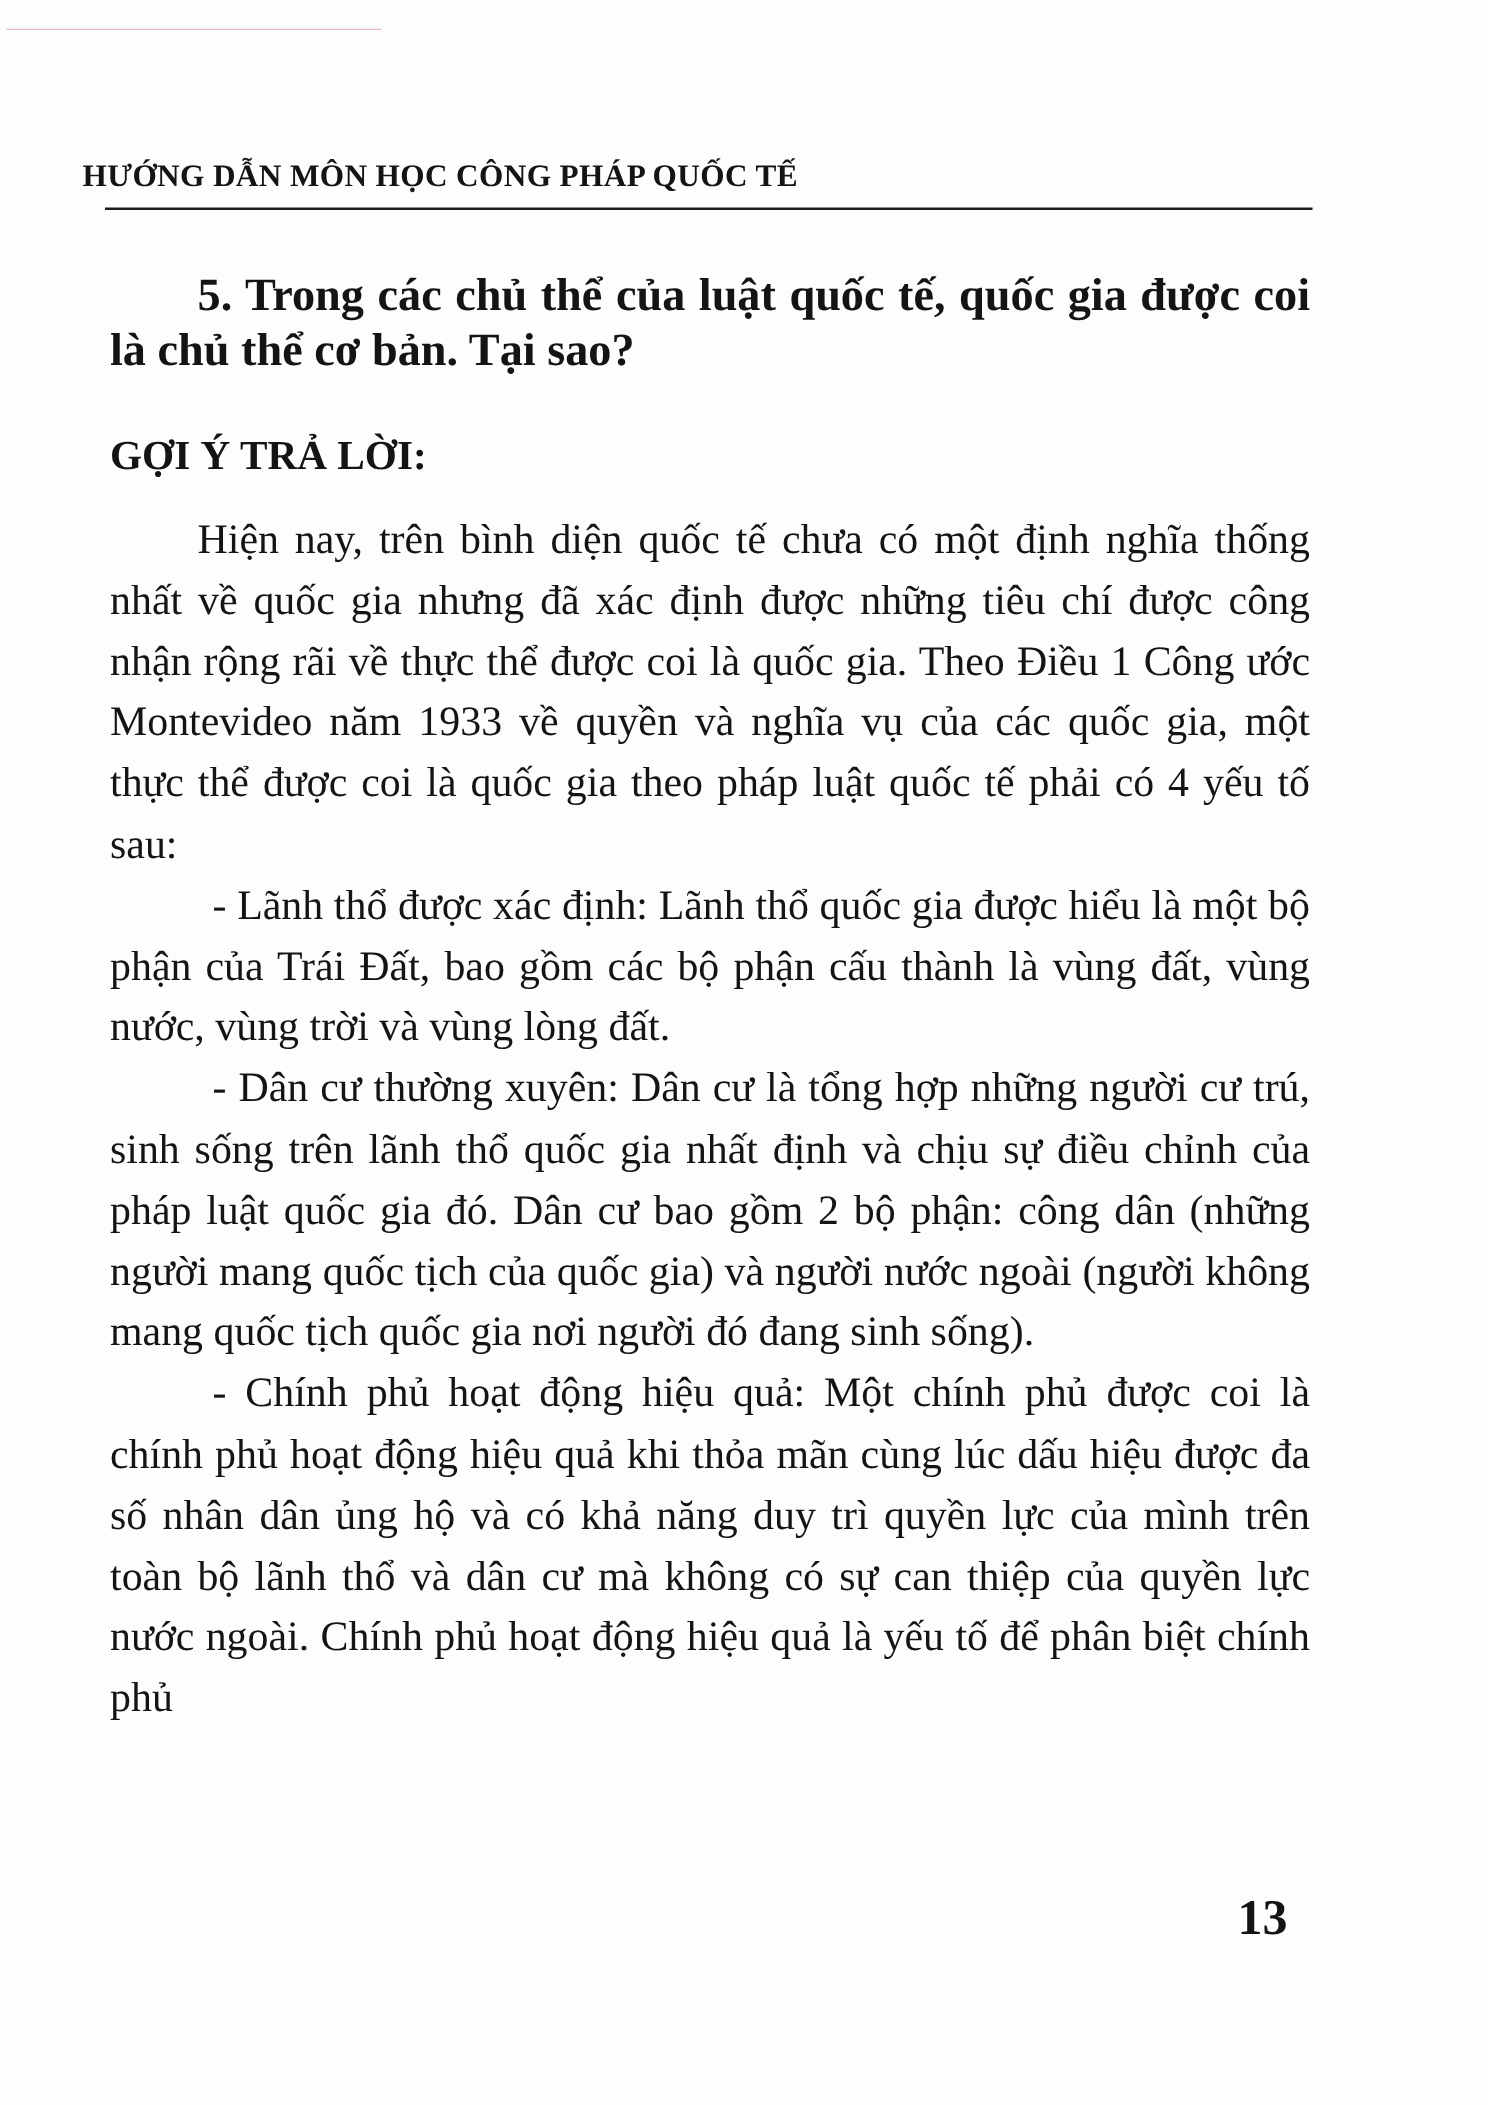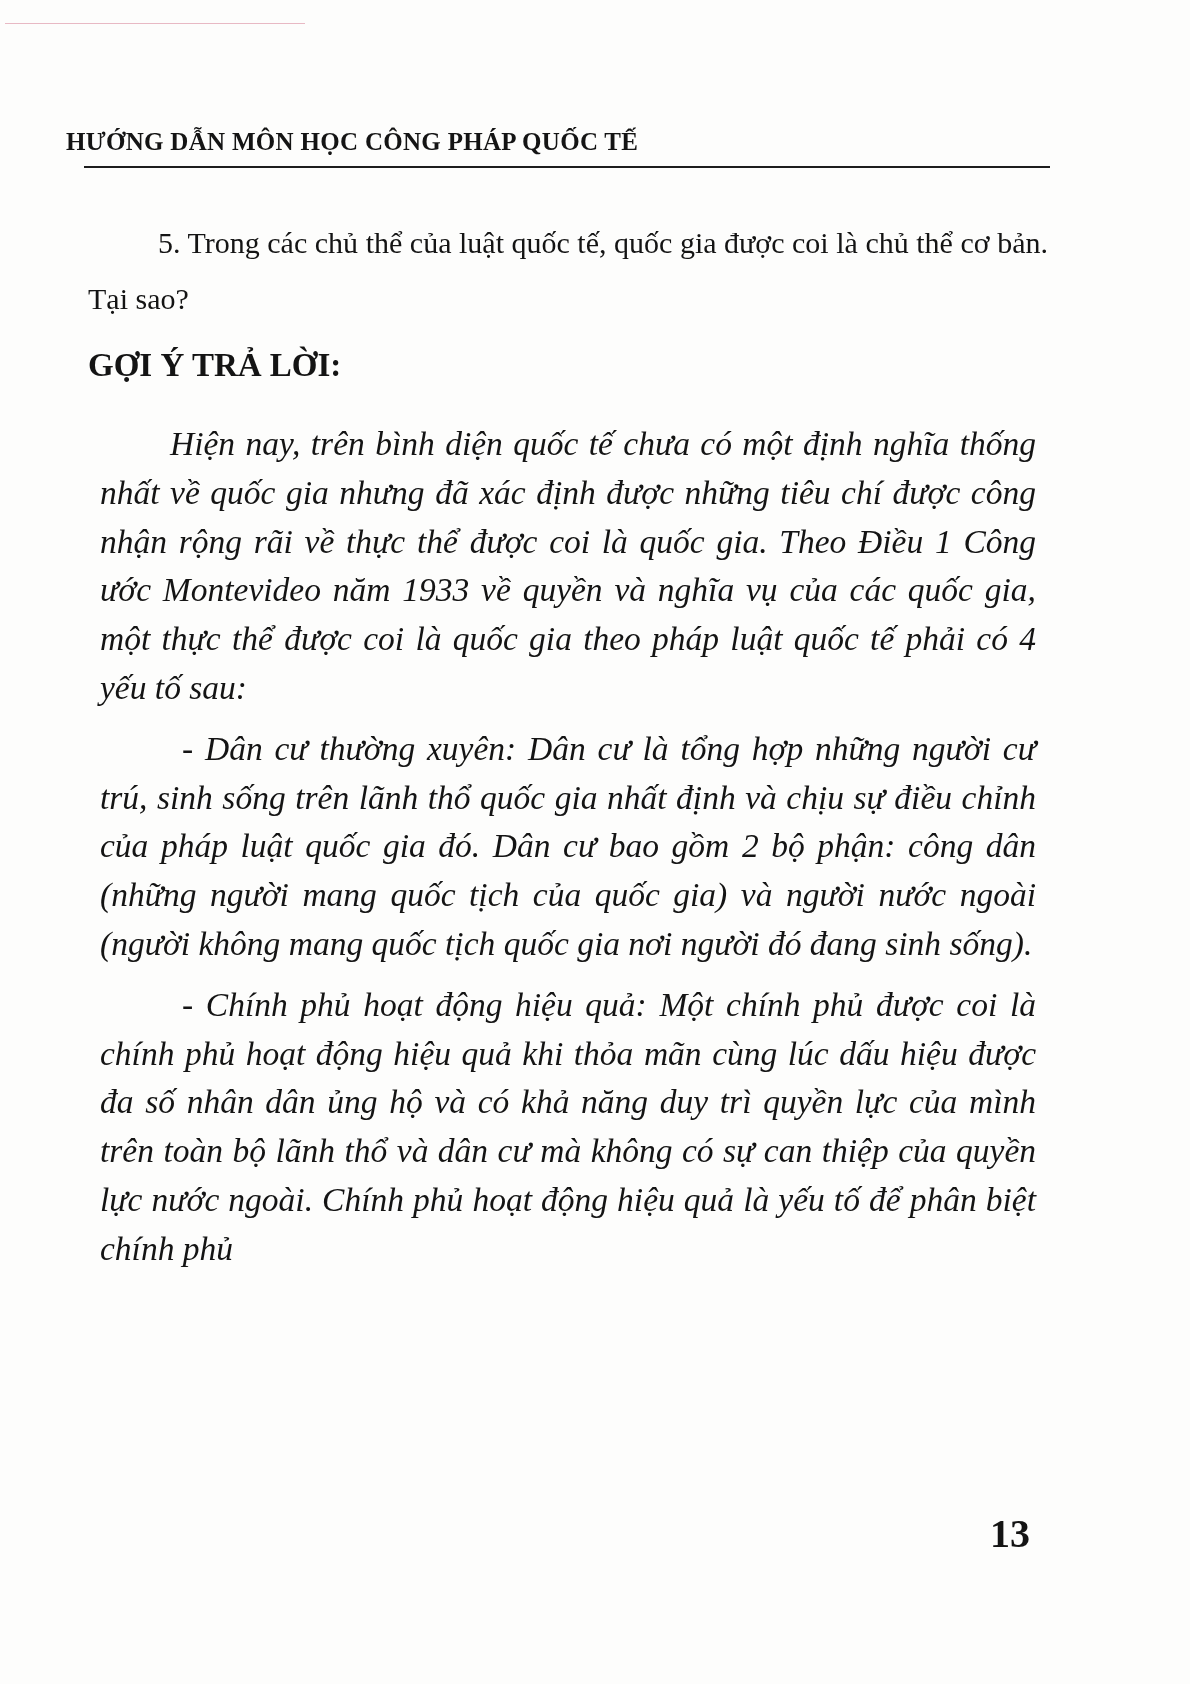--- a/index.html
+++ b/index.html
@@ -32,47 +32,46 @@
     .head-rule {
       position: absolute;
       left: 84px; top: 166px;
       width: 966px; height: 2px;
       background: #1d1d1d;
     }
     .question {
       position: absolute;
       left: 88px; top: 215px;
       width: 960px;
-      font-weight: normal;
-      font-size: 30px;
-      line-height: 56px;
+      font-weight: bold;
+      font-size: 37px;
+      line-height: 44px;
       text-align: justify;
       text-align-last: left;
     }
     .question .indent { display: inline-block; width: 70px; }
     .answer-heading {
       position: absolute;
       left: 88px; top: 343px;
       width: 960px;
       font-weight: bold;
       font-size: 33px;
       line-height: 44px;
     }
     .body {
       position: absolute;
       left: 88px; top: 408px;
       width: 960px;
       font-size: 33.5px;
       line-height: 48.8px;
     }
     .para {
-      margin: 12px;
+      margin: 0;
       text-align: justify;
       text-indent: 70px;
-      font-style: italic;
     }
     .para.bullet { text-indent: 82px; }
     .page-number {
       position: absolute;
       left: 990px; top: 1510px;
       font-weight: bold;
       font-size: 40px;
     }
   </style>
 </head>
@@ -87,17 +86,18 @@
 
 <div class="question">
   <span class="indent"></span><span>5.</span>
   <span>Trong các chủ thể của luật quốc tế, quốc gia được coi là chủ thể cơ bản. Tại sao?</span>
 </div>
 
 <div class="answer-heading">GỢI Ý TRẢ LỜI:</div>
 
 <div class="body">
   <p class="para">Hiện nay, trên bình diện quốc tế chưa có một định nghĩa thống nhất về quốc gia nhưng đã xác định được những tiêu chí được công nhận rộng rãi về thực thể được coi là quốc gia. Theo Điều 1 Công ước Montevideo năm 1933 về quyền và nghĩa vụ của các quốc gia, một thực thể được coi là quốc gia theo pháp luật quốc tế phải có 4 yếu tố sau:</p>
+  <p class="para bullet">- Lãnh thổ được xác định: Lãnh thổ quốc gia được hiểu là một bộ phận của Trái Đất, bao gồm các bộ phận cấu thành là vùng đất, vùng nước, vùng trời và vùng lòng đất.</p>
   <p class="para bullet">- Dân cư thường xuyên: Dân cư là tổng hợp những người cư trú, sinh sống trên lãnh thổ quốc gia nhất định và chịu sự điều chỉnh của pháp luật quốc gia đó. Dân cư bao gồm 2 bộ phận: công dân (những người mang quốc tịch của quốc gia) và người nước ngoài (người không mang quốc tịch quốc gia nơi người đó đang sinh sống).</p>
   <p class="para bullet">- Chính phủ hoạt động hiệu quả: Một chính phủ được coi là chính phủ hoạt động hiệu quả khi thỏa mãn cùng lúc dấu hiệu được đa số nhân dân ủng hộ và có khả năng duy trì quyền lực của mình trên toàn bộ lãnh thổ và dân cư mà không có sự can thiệp của quyền lực nước ngoài. Chính phủ hoạt động hiệu quả là yếu tố để phân biệt chính phủ</p>
 </div>
 
 <div class="page-number">13</div>
 
 </body></html>

